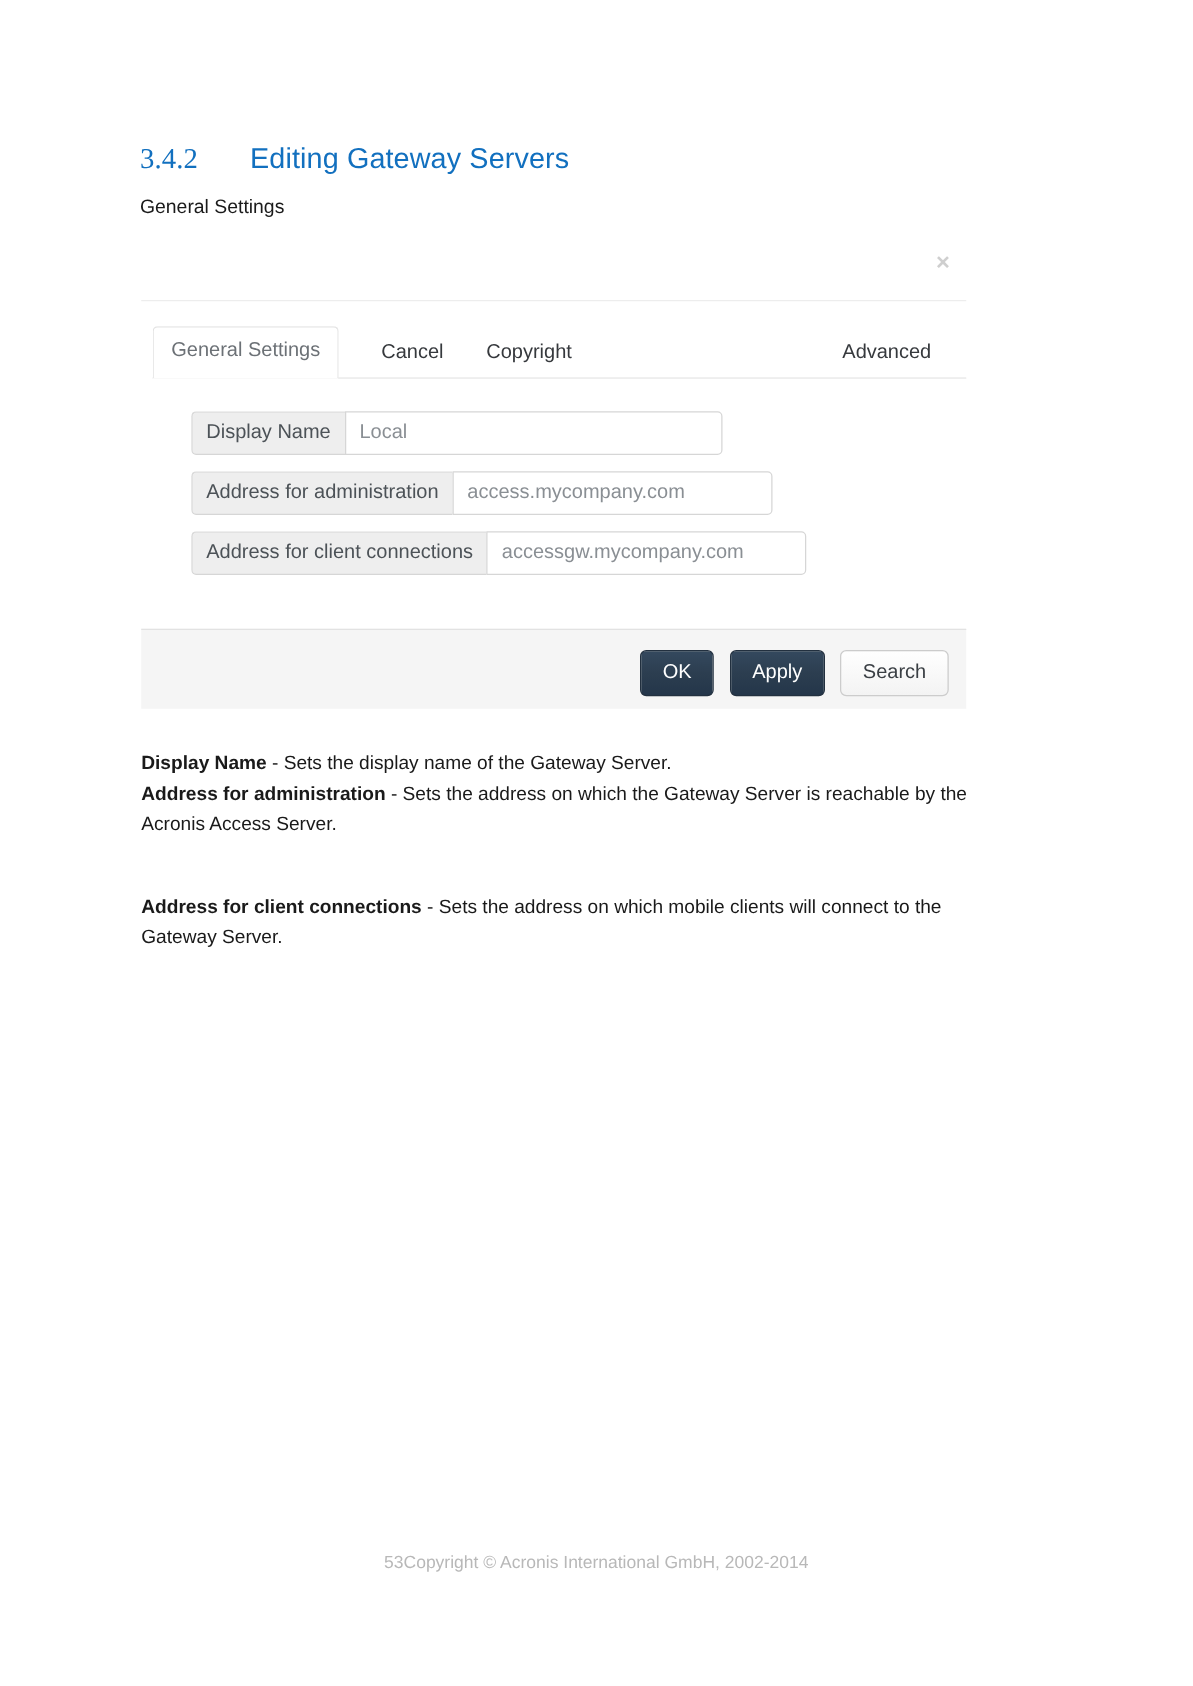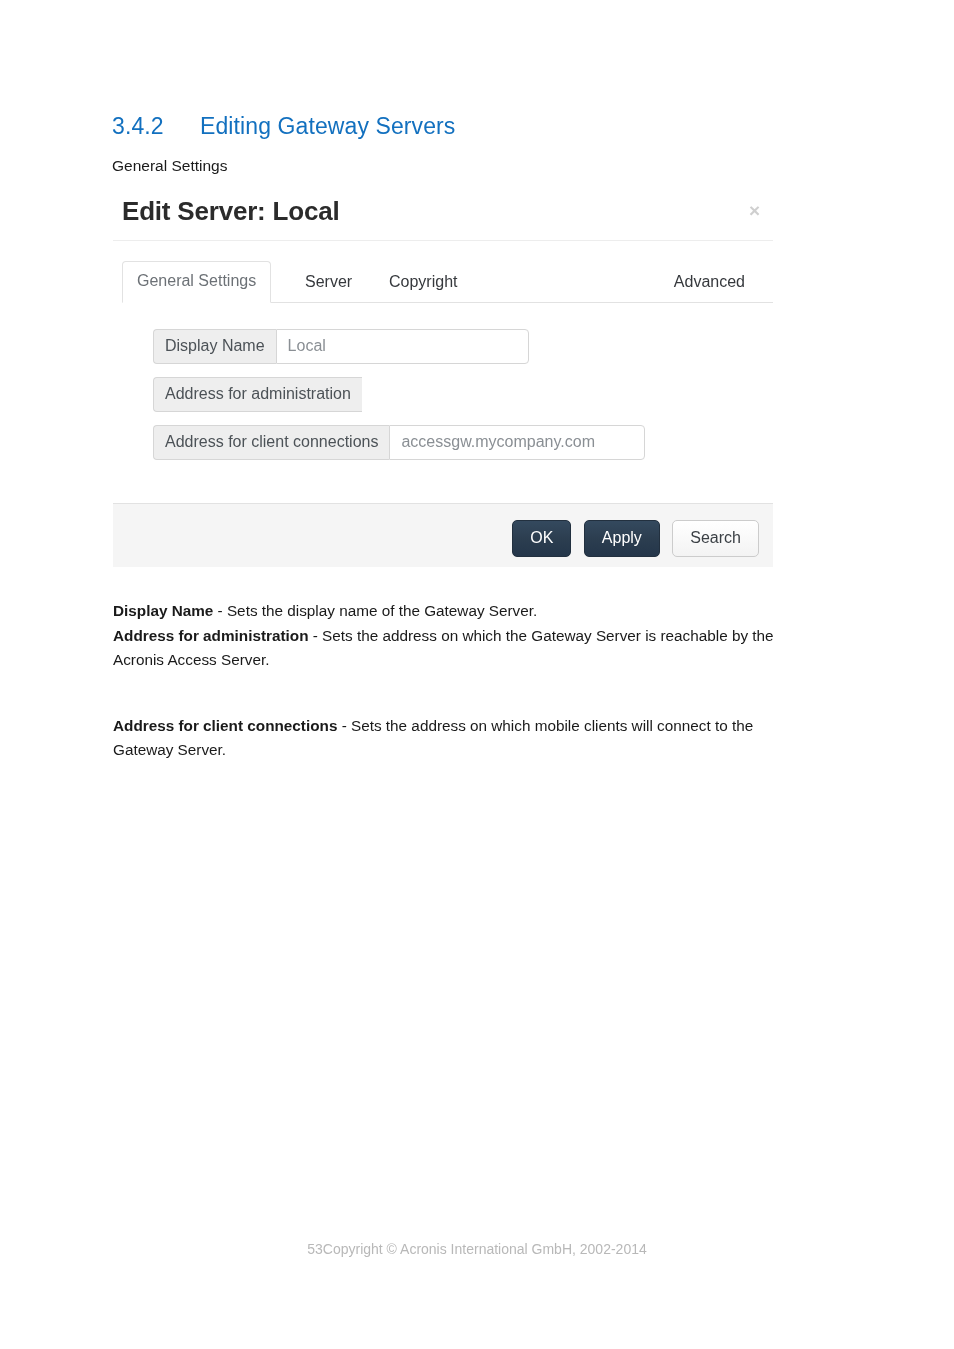--- a/index.html
+++ b/index.html
@@ -22,20 +22,21 @@
     left: 112px;
     top: 113px;
     font-size: 23px;
     color: #1270bf;
     letter-spacing: 0.1px;
     white-space: nowrap;
   }
   .doc-heading .num {
     display: inline-block;
     min-width: 88px;
+    font-family: Liberation Serif, serif;
   }
 
   .doc-subheading {
     position: absolute;
     left: 112px;
     top: 157px;
     font-size: 15.5px;
     color: #1a1a1a;
   }
 
@@ -137,21 +138,21 @@
     border: 1px solid #d6d6d6;
     border-radius: 0 4px 4px 0;
     background: #ffffff;
     font-size: 16px;
     color: #8a8f94;
     font-family: "Liberation Sans", sans-serif;
     padding: 7px 11px 8px 11px;
     outline: none;
     box-sizing: border-box;
   }
-  .row-1 .field-input { width: 253px; }
+  .row-1 .field-input { width: 302px; }
   .row-2 .field-input { width: 256px; }
   .row-3 .field-input { width: 256px; }
 
   
   .dialog-footer {
     position: relative;
     background: #f5f5f5;
     border-top: 1px solid #e2e2e2;
     height: 64px;
     text-align: right;
@@ -214,41 +215,41 @@
 
 <div class="doc-heading">
   <span class="num">3.4.2</span><span>Editing Gateway Servers</span>
 </div>
 
 <div class="doc-subheading">General Settings</div>
 
 <div class="dialog">
 
   <div class="dialog-header">
-    <div class="dialog-title">Edit Server: Local</div>
     <div class="dialog-close">×</div>
   </div>
 
   <div class="tabs">
     <div class="tabs-underline"></div>
     <div class="tab active tab-general">General Settings</div>
-    <div class="tab tab-search">Server</div>
+    <div class="tab tab-search">Cancel</div>
     <div class="tab tab-sharepoint">Copyright</div>
     <div class="tab tab-advanced">Advanced</div>
   </div>
 
   <div class="dialog-body">
 
     <div class="field-row row-1">
       <div class="field-label">Display Name</div>
       <input class="field-input" type="text" value="Local" style="">
     </div>
 
     <div class="field-row row-2">
       <div class="field-label">Address for administration</div>
+      <input class="field-input" type="text" value="access.mycompany.com" style="">
     </div>
 
     <div class="field-row row-3">
       <div class="field-label">Address for client connections</div>
       <input class="field-input" type="text" value="accessgw.mycompany.com" style="">
     </div>
 
   </div>
 
   <div class="dialog-footer">

